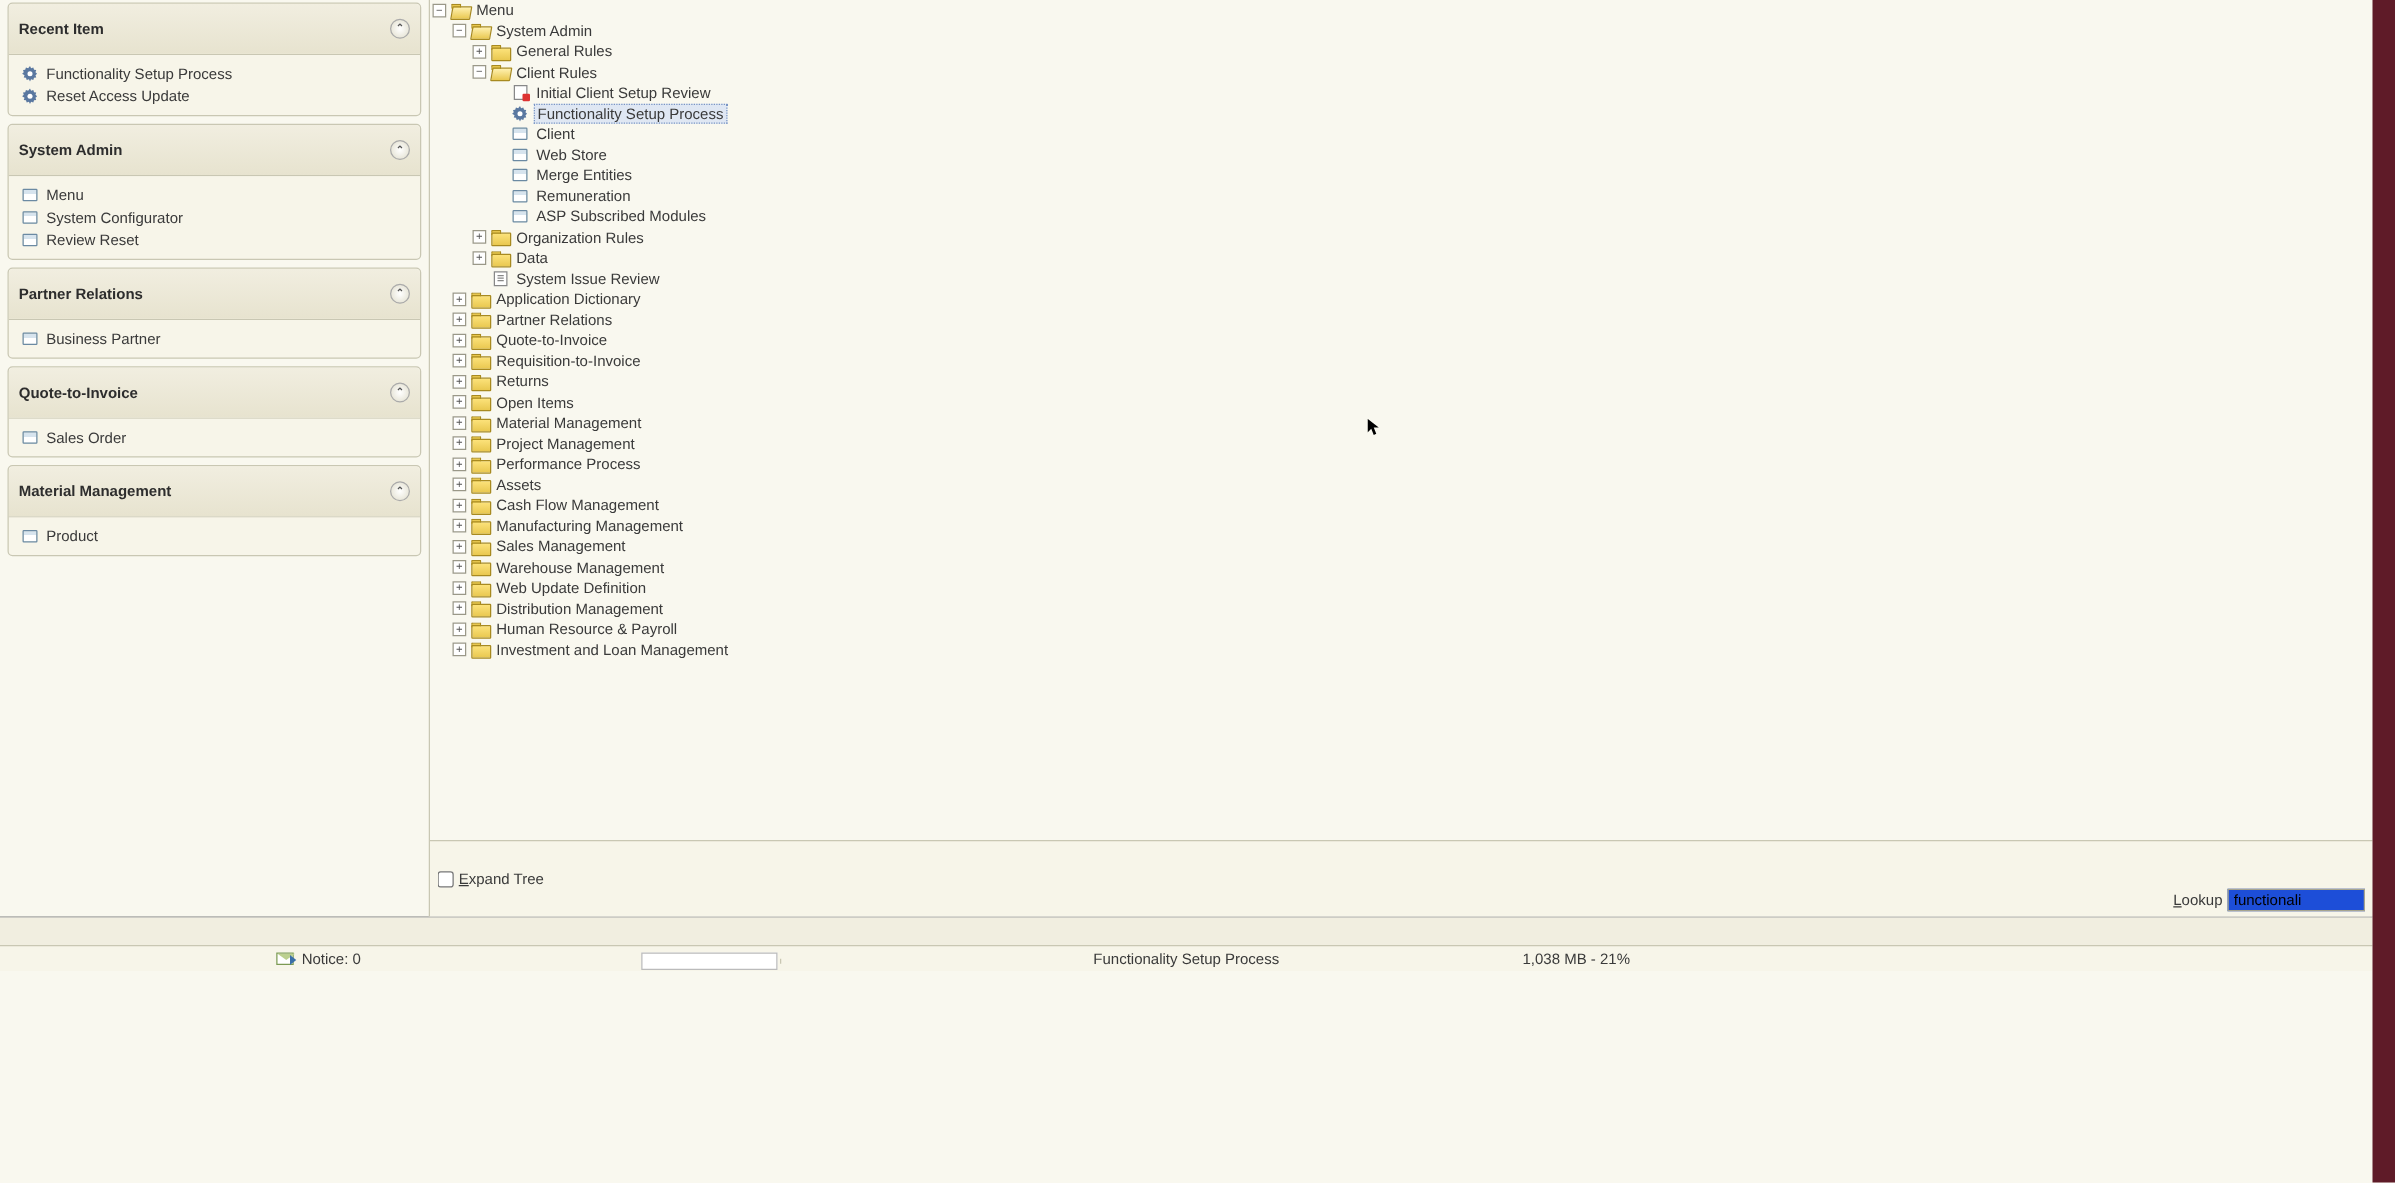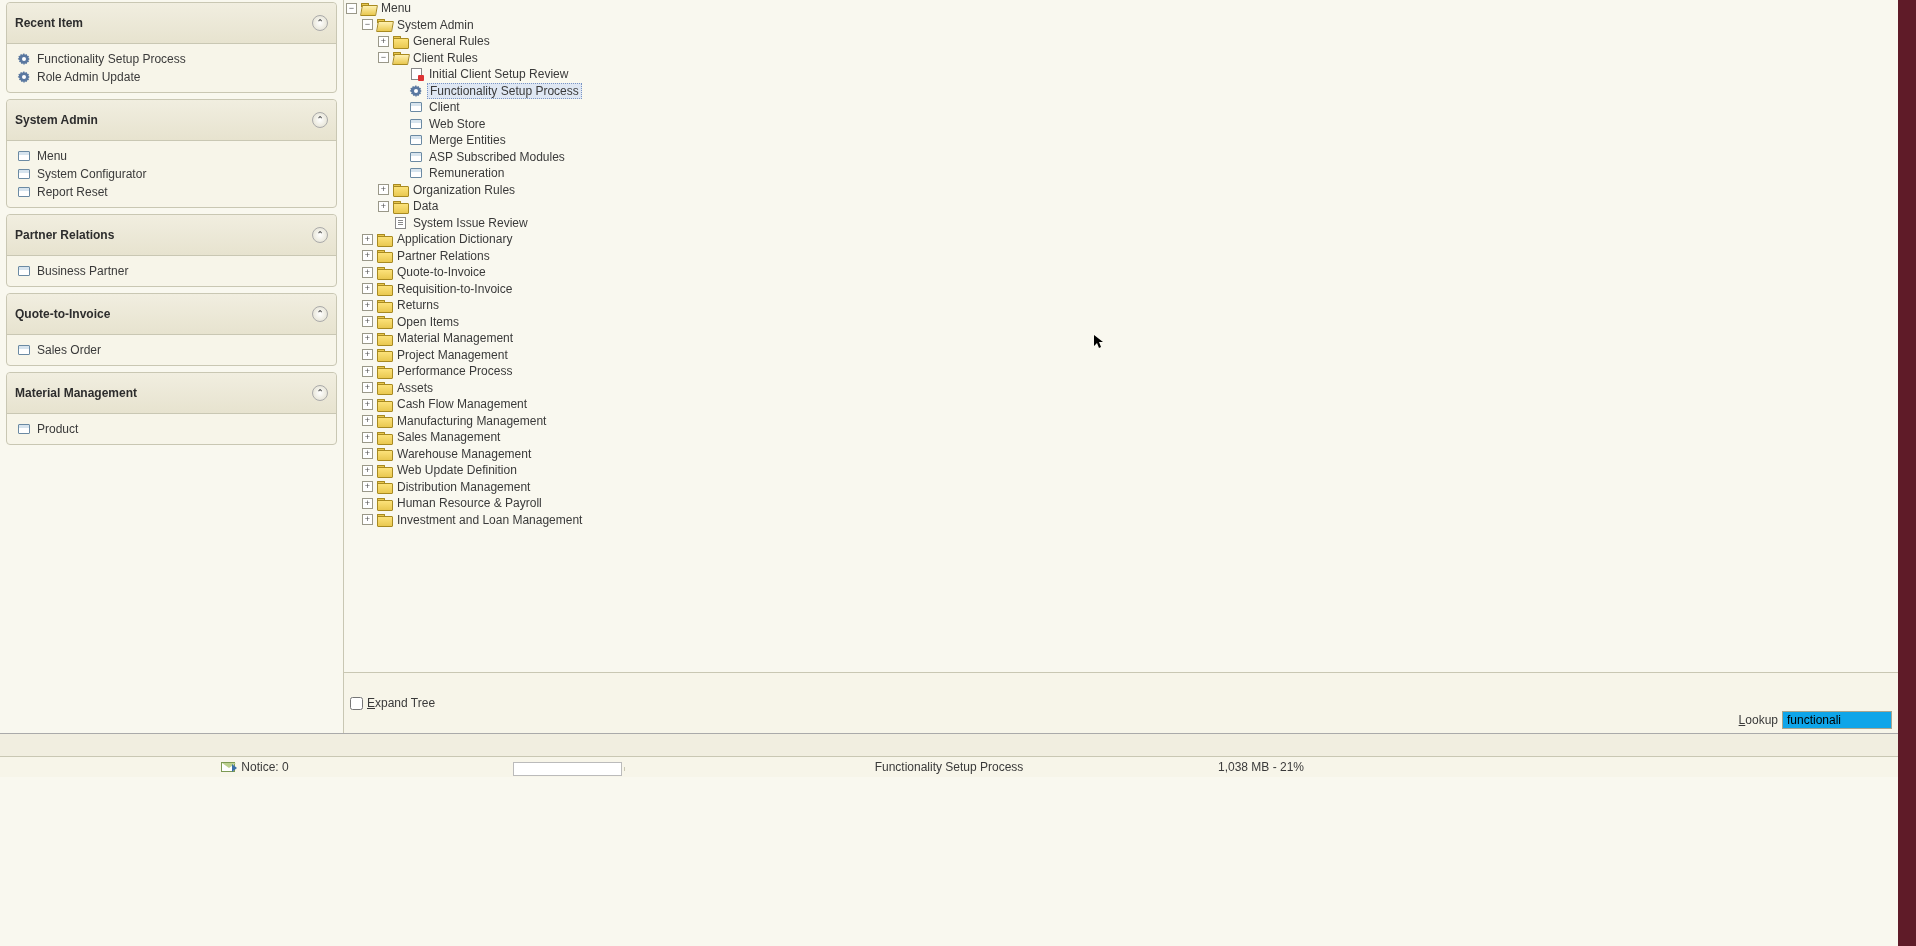--- a/index.html
+++ b/index.html
@@ -97,21 +97,21 @@
 
 
 .tree-bottom {
   border-top:1px solid #c9c7b3;
   display:flex; align-items:center; justify-content:space-between;
   padding:4px 6px; background:#f7f5e9;
 }
 .tree-bottom .left { display:flex; align-items:center; gap:4px; }
 .tree-bottom input[type="checkbox"]{ width:13px; height:13px;}
 .tree-bottom .right { display:flex; align-items:center; gap:4px;margin-top:34px;}
-.lookup-input { border:1px solid #a7a58f; background:#0ea5e9; padding:1px 4px; width:110px;}
+.lookup-input { border:1px solid #a7a58f; background:#1d4ed8; padding:1px 4px; width:110px;}
 .underline-letter { text-decoration: underline; }
 
 
 .status-bar {
   display:flex; border-top:1px solid #aaa; background:#f1eee0; height:23px;
 }
 .status-cell {
   border-right:1px solid #c9c7b3; display:flex; align-items:center; justify-content:center; gap:6px; padding:0 6px;margin-top:33px;
 }
 .status-cell.notice { flex:0 0 511px; }
@@ -163,21 +163,21 @@
               </span>
               <span>Functionality Setup Process</span>
             </div>
             <div class="panel-item">
               <span class="icon gear-icon">
                 <svg class="gear-svg" viewBox="0 0 16 16">
                   <path d="M8 1l1 2 2-.7.7 2 2 .3-.7 2 1.5 1.4-1.5 1.4.7 2-2 .3-.7 2-2-.7-1 2-1-2-2 .7-.7-2-2-.3.7-2L.8 8l1.5-1.4-.7-2 2-.3.7-2 2 .7z"></path>
                   <circle cx="8" cy="8" r="2.3"></circle>
                 </svg>
               </span>
-              <span>Role Admin Update</span>
+              <span>Reset Access Update</span>
             </div>
           </div>
         </div>
         <div class="panel">
           <div class="panel-header">
             <span>System Admin</span>
             <span class="collapse-btn">⌃</span>
           </div>
           <div class="panel-body">
             <div class="panel-item">
@@ -189,21 +189,21 @@
             <div class="panel-item">
               <span class="icon">
                 <span class="window-icon"></span>
               </span>
               <span>System Configurator</span>
             </div>
             <div class="panel-item">
               <span class="icon">
                 <span class="window-icon"></span>
               </span>
-              <span>Report Reset</span>
+              <span>Review Reset</span>
             </div>
           </div>
         </div>
         <div class="panel">
           <div class="panel-header">
             <span>Partner Relations</span>
             <span class="collapse-btn">⌃</span>
           </div>
           <div class="panel-body">
             <div class="panel-item">
@@ -311,28 +311,28 @@
               <span class="icon">
                 <span class="window-icon"></span>
               </span>
               <span class="label">Merge Entities</span>
             </div>
             <div class="row" style="padding-left:48px">
               <span class="expander empty"></span>
               <span class="icon">
                 <span class="window-icon"></span>
               </span>
+              <span class="label">Remuneration</span>
+            </div>
+            <div class="row" style="padding-left:48px">
+              <span class="expander empty"></span>
+              <span class="icon">
+                <span class="window-icon"></span>
+              </span>
               <span class="label">ASP Subscribed Modules</span>
-            </div>
-            <div class="row" style="padding-left:48px">
-              <span class="expander empty"></span>
-              <span class="icon">
-                <span class="window-icon"></span>
-              </span>
-              <span class="label">Remuneration</span>
             </div>
             <div class="row" style="padding-left:32px">
               <span class="expander">+</span>
               <span class="node-icon">
                 <span class="folder-closed"></span>
               </span>
               <span class="label">Organization Rules</span>
             </div>
             <div class="row" style="padding-left:32px">
               <span class="expander">+</span>

